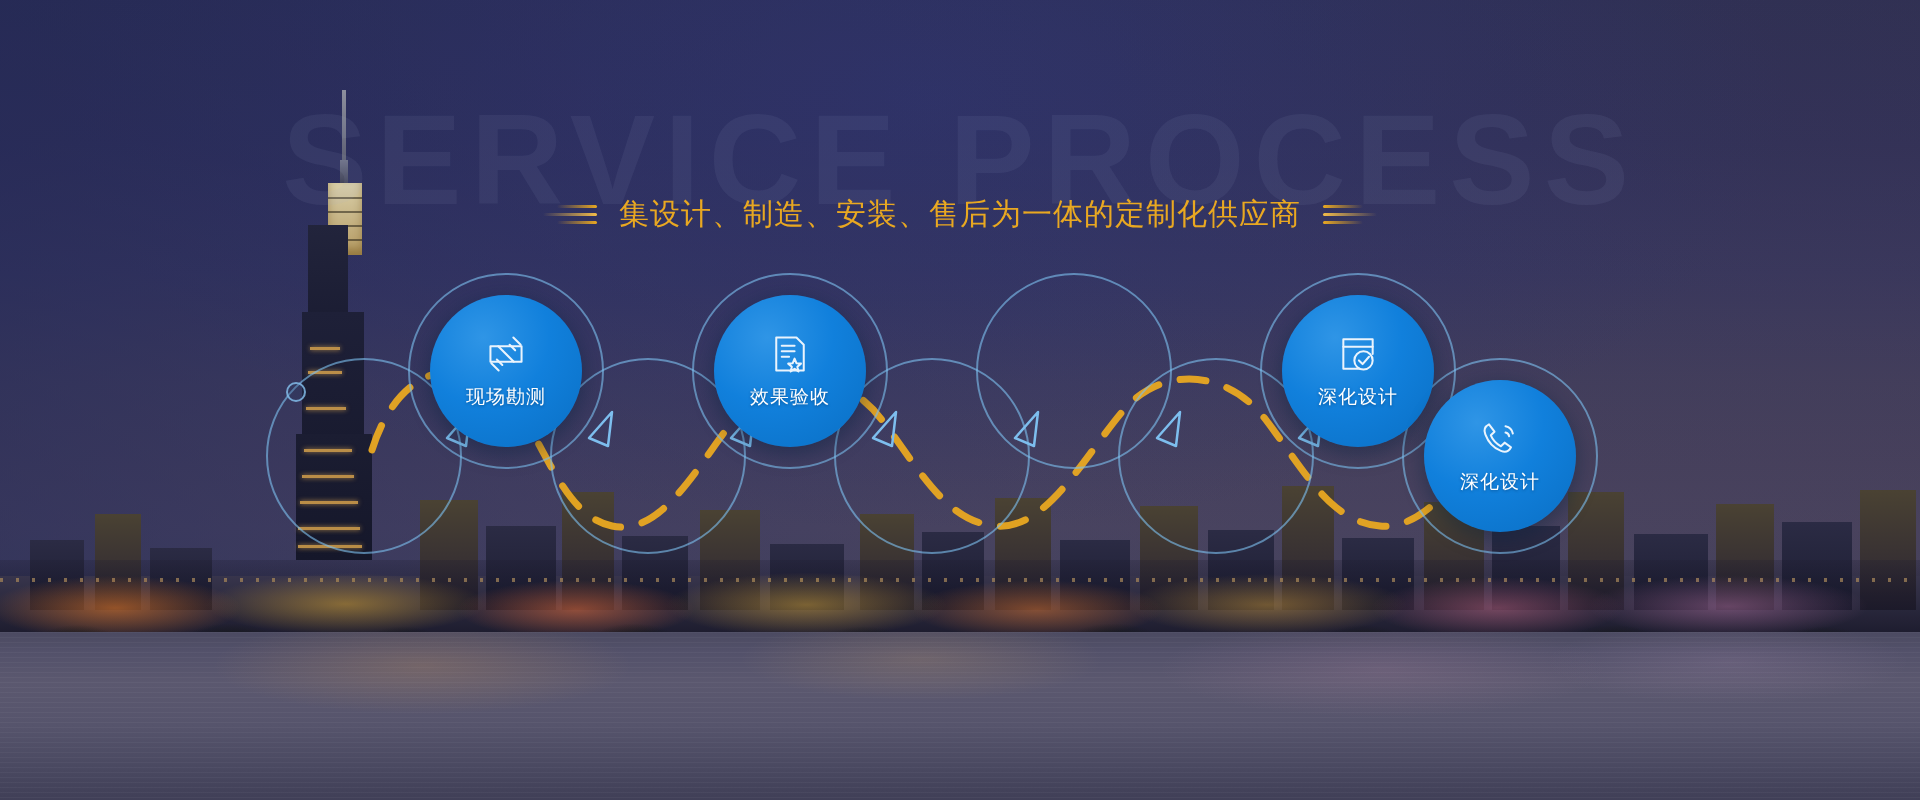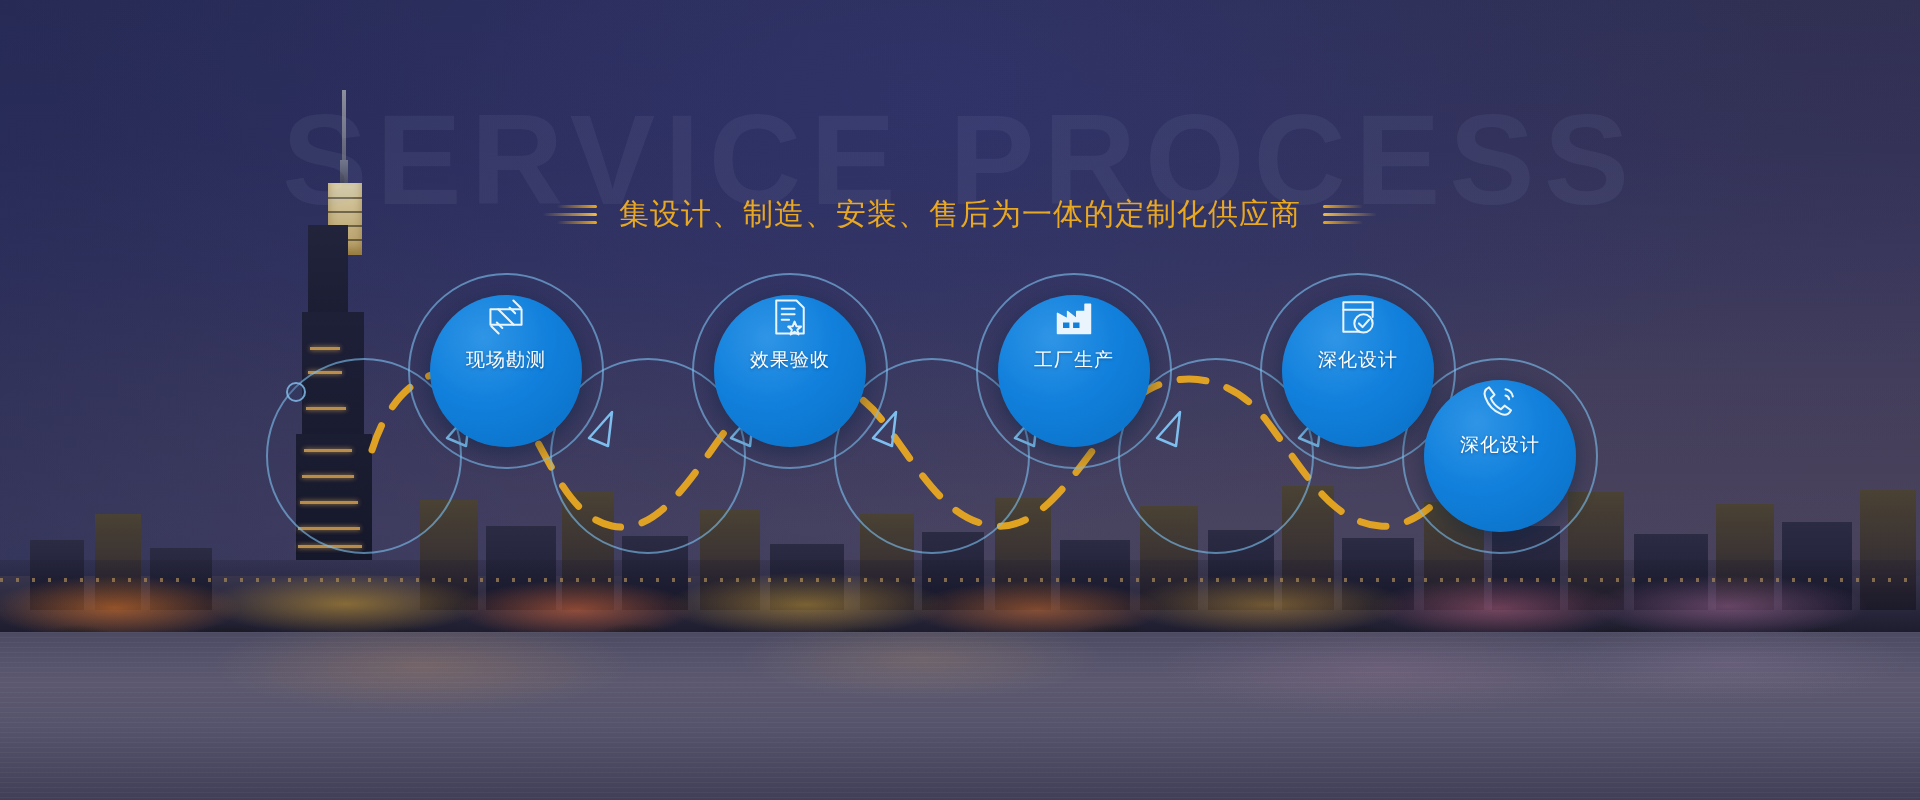--- a/index.html
+++ b/index.html
@@ -174,21 +174,21 @@
   
   .flow{ position:absolute; left:0; top:300px; width:100%; height:330px; }
   .flow-svg{ position:absolute; left:0; top:0; width:1920px; height:330px; }
 
   .node{
     position:absolute;
     width:152px; height:152px;
     border-radius:50%;
     background:radial-gradient(circle at 35% 28%, #2f95e6 0%, #1180dc 45%, #0a6fc4 100%);
     display:flex; flex-direction:column;
-    align-items:center; 
+    align-items:center; justify-content:center;
     box-shadow:0 6px 22px rgba(4,30,60,.45);
     cursor:pointer;
   }
   .node .ico{ width:44px; height:44px; margin-bottom:8px; }
   .node .ico svg{ width:100%; height:100%; display:block; }
   .node .lbl{
     font-size:19px; color:#fff; letter-spacing:1px; white-space:nowrap;
     text-shadow:0 1px 3px rgba(0,40,80,.45);
     font-family:"Liberation Sans","DejaVu Sans",sans-serif;
   }
@@ -341,30 +341,20 @@
         <svg viewBox="0 0 48 48" fill="none" stroke="#eaf4fd" stroke-width="2.2" stroke-linecap="round" stroke-linejoin="round">
           <path d="M9 6 h22 l8 8 v28 h-30 z"></path>
           <path d="M15 15 h14 M15 21 h14 M15 27 h8"></path>
           <path d="M29 29 l2 5 5 .5 -4 3.5 1.3 5 -4.3 -2.8 -4.3 2.8 1.3 -5 -4 -3.5 5 -.5 z"></path>
         </svg>
       </span>
       <span class="lbl">效果验收</span>
     </div>
 
 
-    <div class="node" style="left:998px;top:-5px">
-      <span class="ico">
-        <svg viewBox="0 0 48 48" fill="#eaf4fd" stroke="#eaf4fd" stroke-width="1.6" stroke-linejoin="round">
-          <path d="M6 20 L6 42 L42 42 L42 10 L36 10 L36 18 L27 18 L27 26 L17 18 L17 26 Z" fill="#eaf4fd"></path>
-          <rect x="12" y="30" width="7" height="6" fill="#1180dc" stroke="none"></rect>
-          <rect x="23" y="30" width="7" height="6" fill="#1180dc" stroke="none"></rect>
-        </svg>
-      </span>
-      <span class="lbl">工厂生产</span>
-    </div>
 
 
     <div class="node" style="left:1282px;top:-5px">
       <span class="ico">
         <svg viewBox="0 0 48 48" fill="none" stroke="#eaf4fd" stroke-width="2.2" stroke-linecap="round" stroke-linejoin="round">
           <path d="M8 8 h32 v8 h-32 z"></path>
           <path d="M8 16 v24 h18"></path>
           <path d="M40 16 v8"></path>
           <circle cx="30" cy="31" r="10"></circle>
           <path d="M25 31 l4 4 7 -8"></path>

